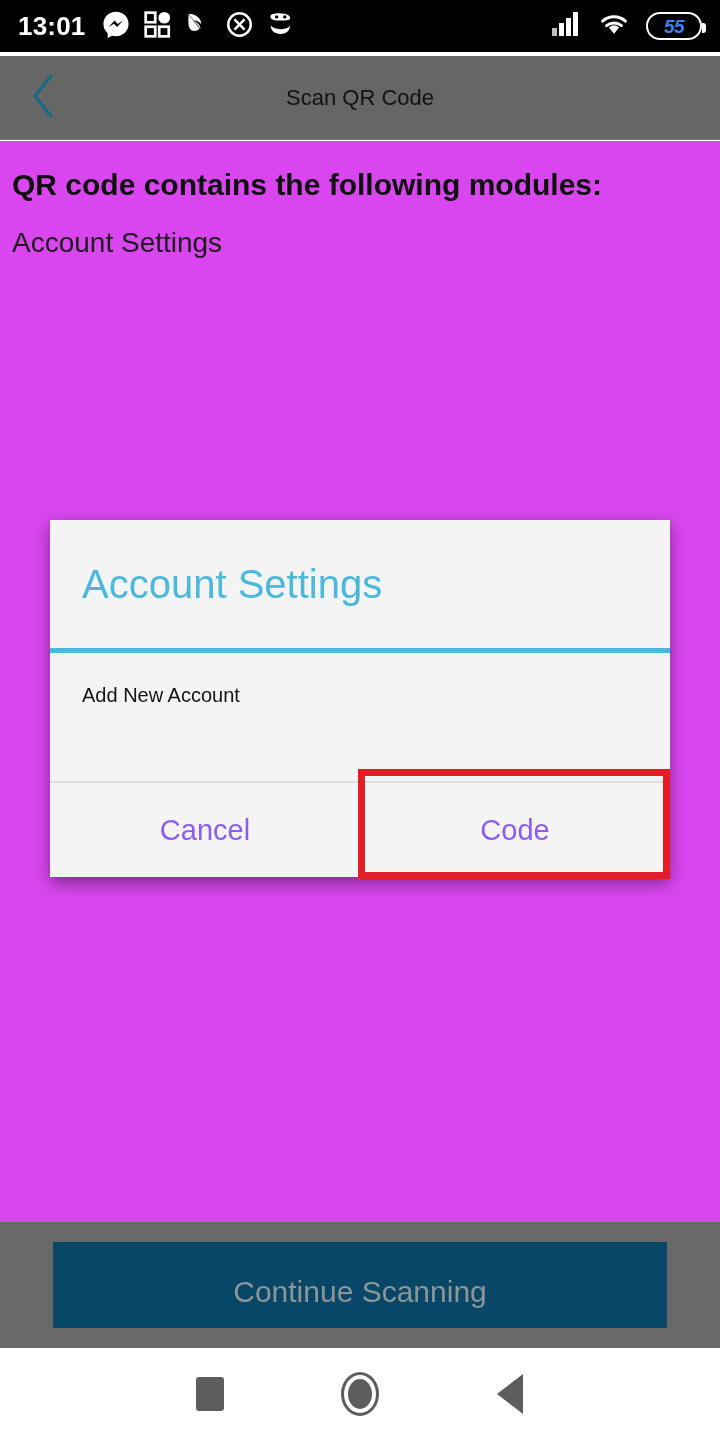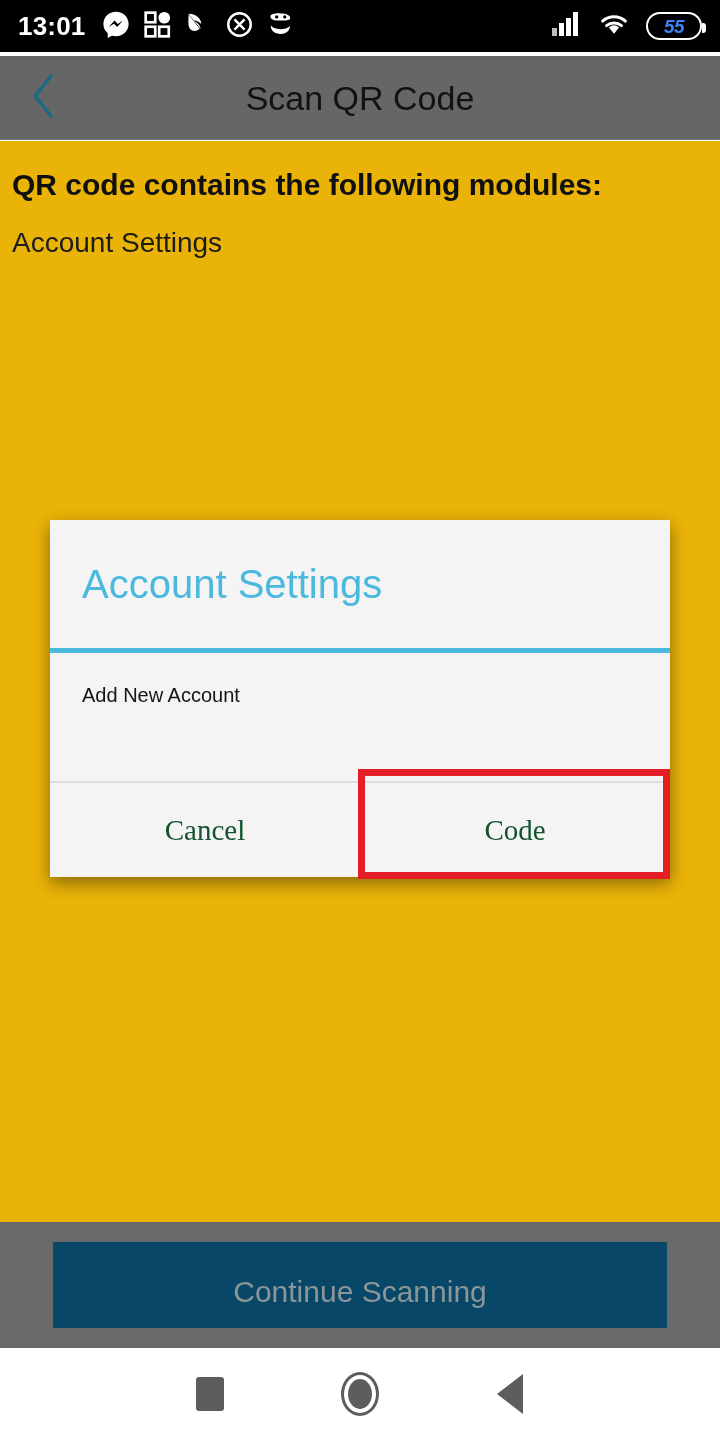--- a/index.html
+++ b/index.html
@@ -81,31 +81,31 @@
     border-bottom:1px solid #7a7a7a;
   }
   #back-button {
     width:86px; height:84px;
     display:flex; align-items:center; justify-content:center;
   }
   #app-bar-title {
     position:absolute;
     left:0; right:0;
     text-align:center;
-    font-size:34px;
+    font-size:22px;
     color:#121212;
     line-height:84px;
     font-weight:400;
   }
 
   
   #content {
     position:absolute; left:0; top:141px;
     width:720px; height:1081px;
-    background:#eab308;
+    background:#d946ef;
     padding:26px 12px 0 12px;
   }
   #modules-heading {
     font-size:30px;
     font-weight:700;
     color:#101010;
     line-height:1.2;
   }
   #module-item {
     margin-top:23px;
@@ -214,23 +214,23 @@
     position:relative;
     display:flex;
     height:96px;
     border-top:2px solid #dedede;
   }
   .dialog-button {
     flex:1 1 50%;
     display:flex; align-items:center; justify-content:center;
     background:#f4f4f4;
     border:none;
-    font-family:Liberation Serif, serif;
+    font-family:Liberation Sans, sans-serif;
     font-size:29px;
-    color:#14532d;
+    color:#8b5cf6;
   }
   
   #done-highlight {
     position:absolute;
     left:308px;
     top:-14px;
     width:312px;
     height:110px;
     border:7px solid #e41e26;
     box-sizing:border-box;

